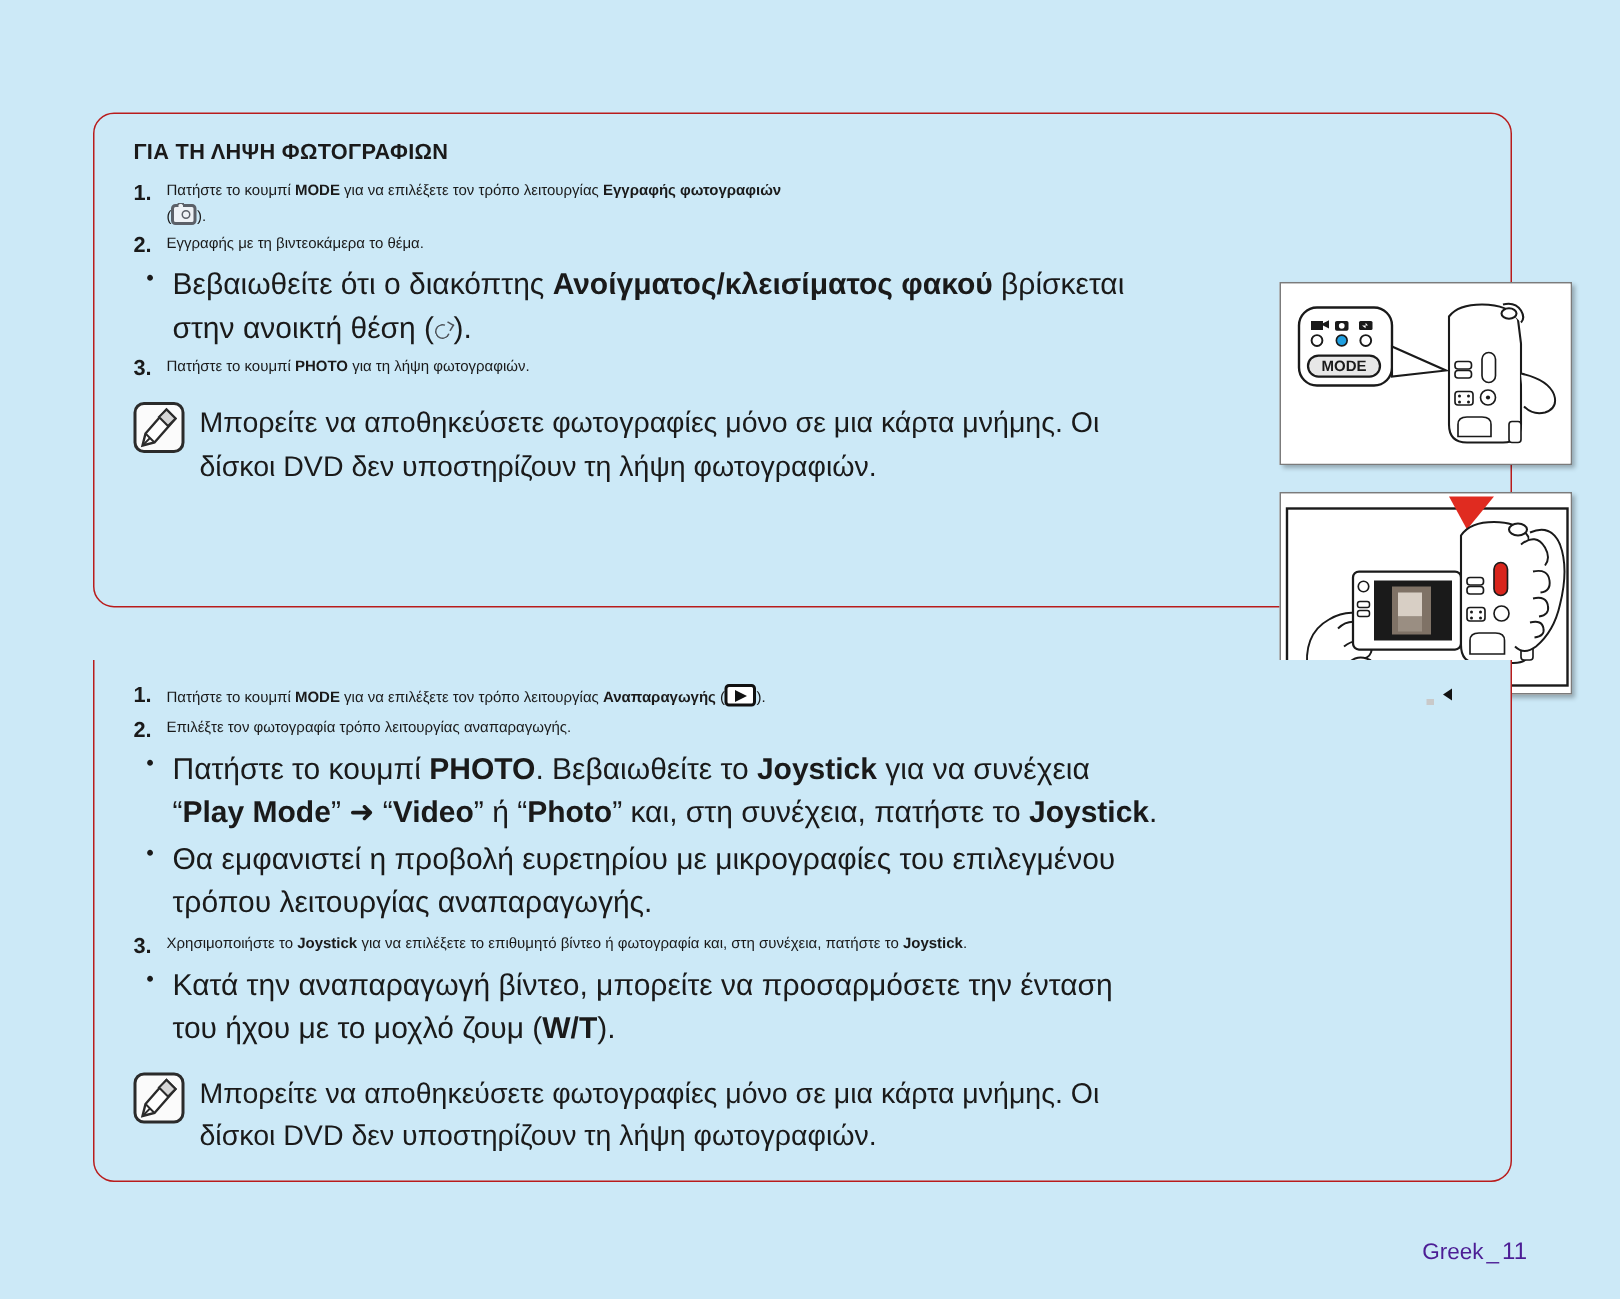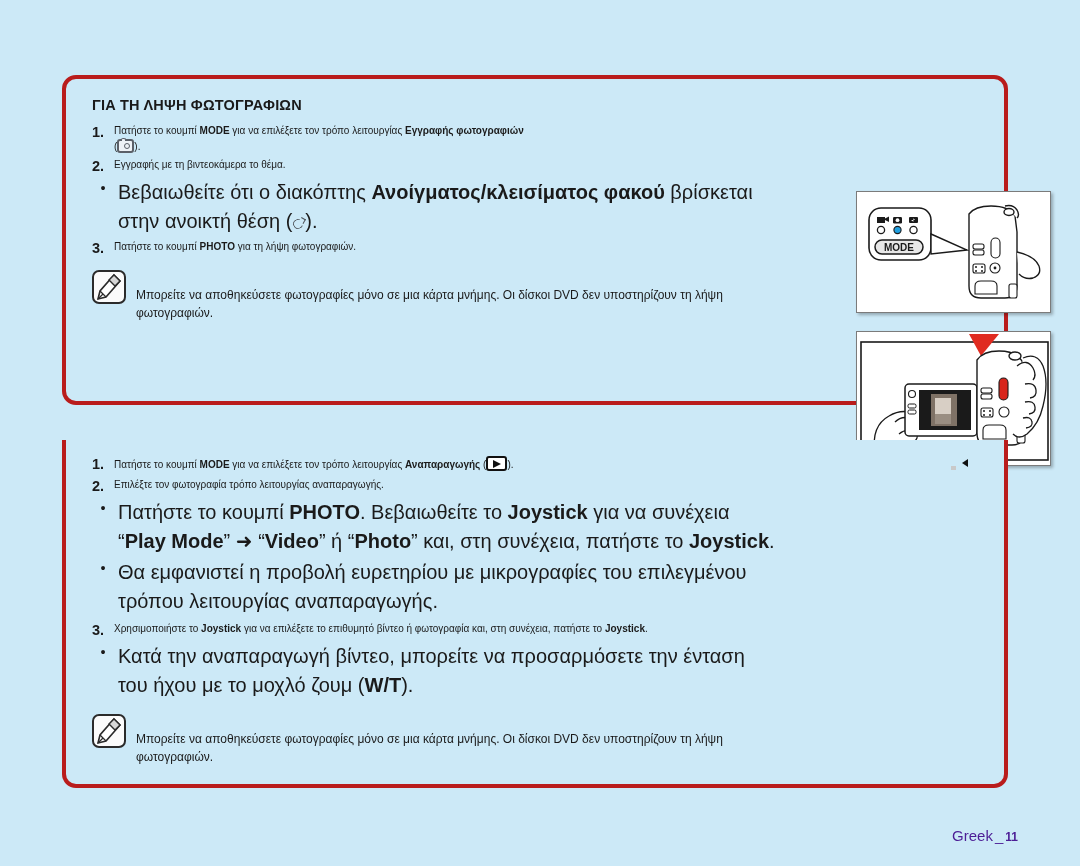--- a/index.html
+++ b/index.html
@@ -10,21 +10,21 @@
     color:#1a1a1a;
     -webkit-font-smoothing:antialiased;
     overflow:hidden;
   }
   .page{position:relative;width:1080px;height:866px;}
 
   
   .panel{
     position:absolute;
     background:#cce9f7;
-    border:4px solid #b91c1c;
+    border:1px solid #b91c1c;
     border-radius:14px;
     box-sizing:border-box;
   }
   #panel-top{left:62px;top:75px;width:946px;height:330px;}
   #panel-bottom{left:62px;top:440px;width:946px;height:348px;border-top-left-radius:0;border-top-right-radius:0;border-top:none;}
 
   
   .banner{
     position:absolute;left:62px;top:440px;width:946px;height:44px;
     background:#10ace8;box-sizing:border-box;
@@ -86,21 +86,21 @@
   b{font-weight:bold;}
 
   
   .note{display:flex;margin-top:13px;align-items:flex-start;}
   .note .note-icon{
     flex:0 0 34px;width:34px;height:34px;margin-left:4px;margin-right:10px;margin-top:1px;
     border:2.5px solid #2b2b2b;border-radius:7px;background:#fbfbfb;position:relative;
     box-sizing:border-box;overflow:hidden;
   }
   .note .note-icon svg{position:absolute;left:0;top:0;}
-  .note .note-body{flex:1;font-size:12px;line-height:1.5;padding-top:2px;margin-top:15px;}
+  .note .note-body{flex:1;font-size:19px;line-height:1.5;padding-top:2px;}
 
   
   .ic{display:inline-block;vertical-align:-3px;}
   .ic-photo{
     width:17px;height:14px;border:2px solid #5b6068;border-radius:3px;
     position:relative;background:#eef2f6;box-sizing:border-box;
   }
   .ic-photo:before{
     content:"";position:absolute;left:4.2px;top:2.2px;width:6.5px;height:6.5px;
     border:1.7px solid #5b6068;border-radius:50%;box-sizing:border-box;
@@ -139,21 +139,21 @@
     box-shadow:2px 2px 3px rgba(0,0,0,.28);box-sizing:border-box;overflow:hidden;
   }
   #fig-mode{left:790px;top:112px;width:195px;height:122px;}
   #fig-hands{left:790px;top:252px;width:195px;height:135px;}
 
   
   .footer{
     position:absolute;right:62px;bottom:22px;font-size:15px;color:#4c1d95;
     display:flex;align-items:baseline;gap:2px;
   }
-  .footer .pg{font-weight:bold;font-size:12px;}
+  .footer .pg{font-weight:normal;font-size:16px;}
 </style>
 </head>
 <body>
 
 <div class="page">
 
   <div class="panel" id="panel-top">
     <div class="col">
 
       <h3 class="section-head">ΓΙΑ ΤΗ ΛΗΨΗ ΦΩΤΟΓΡΑΦΙΩΝ</h3>

